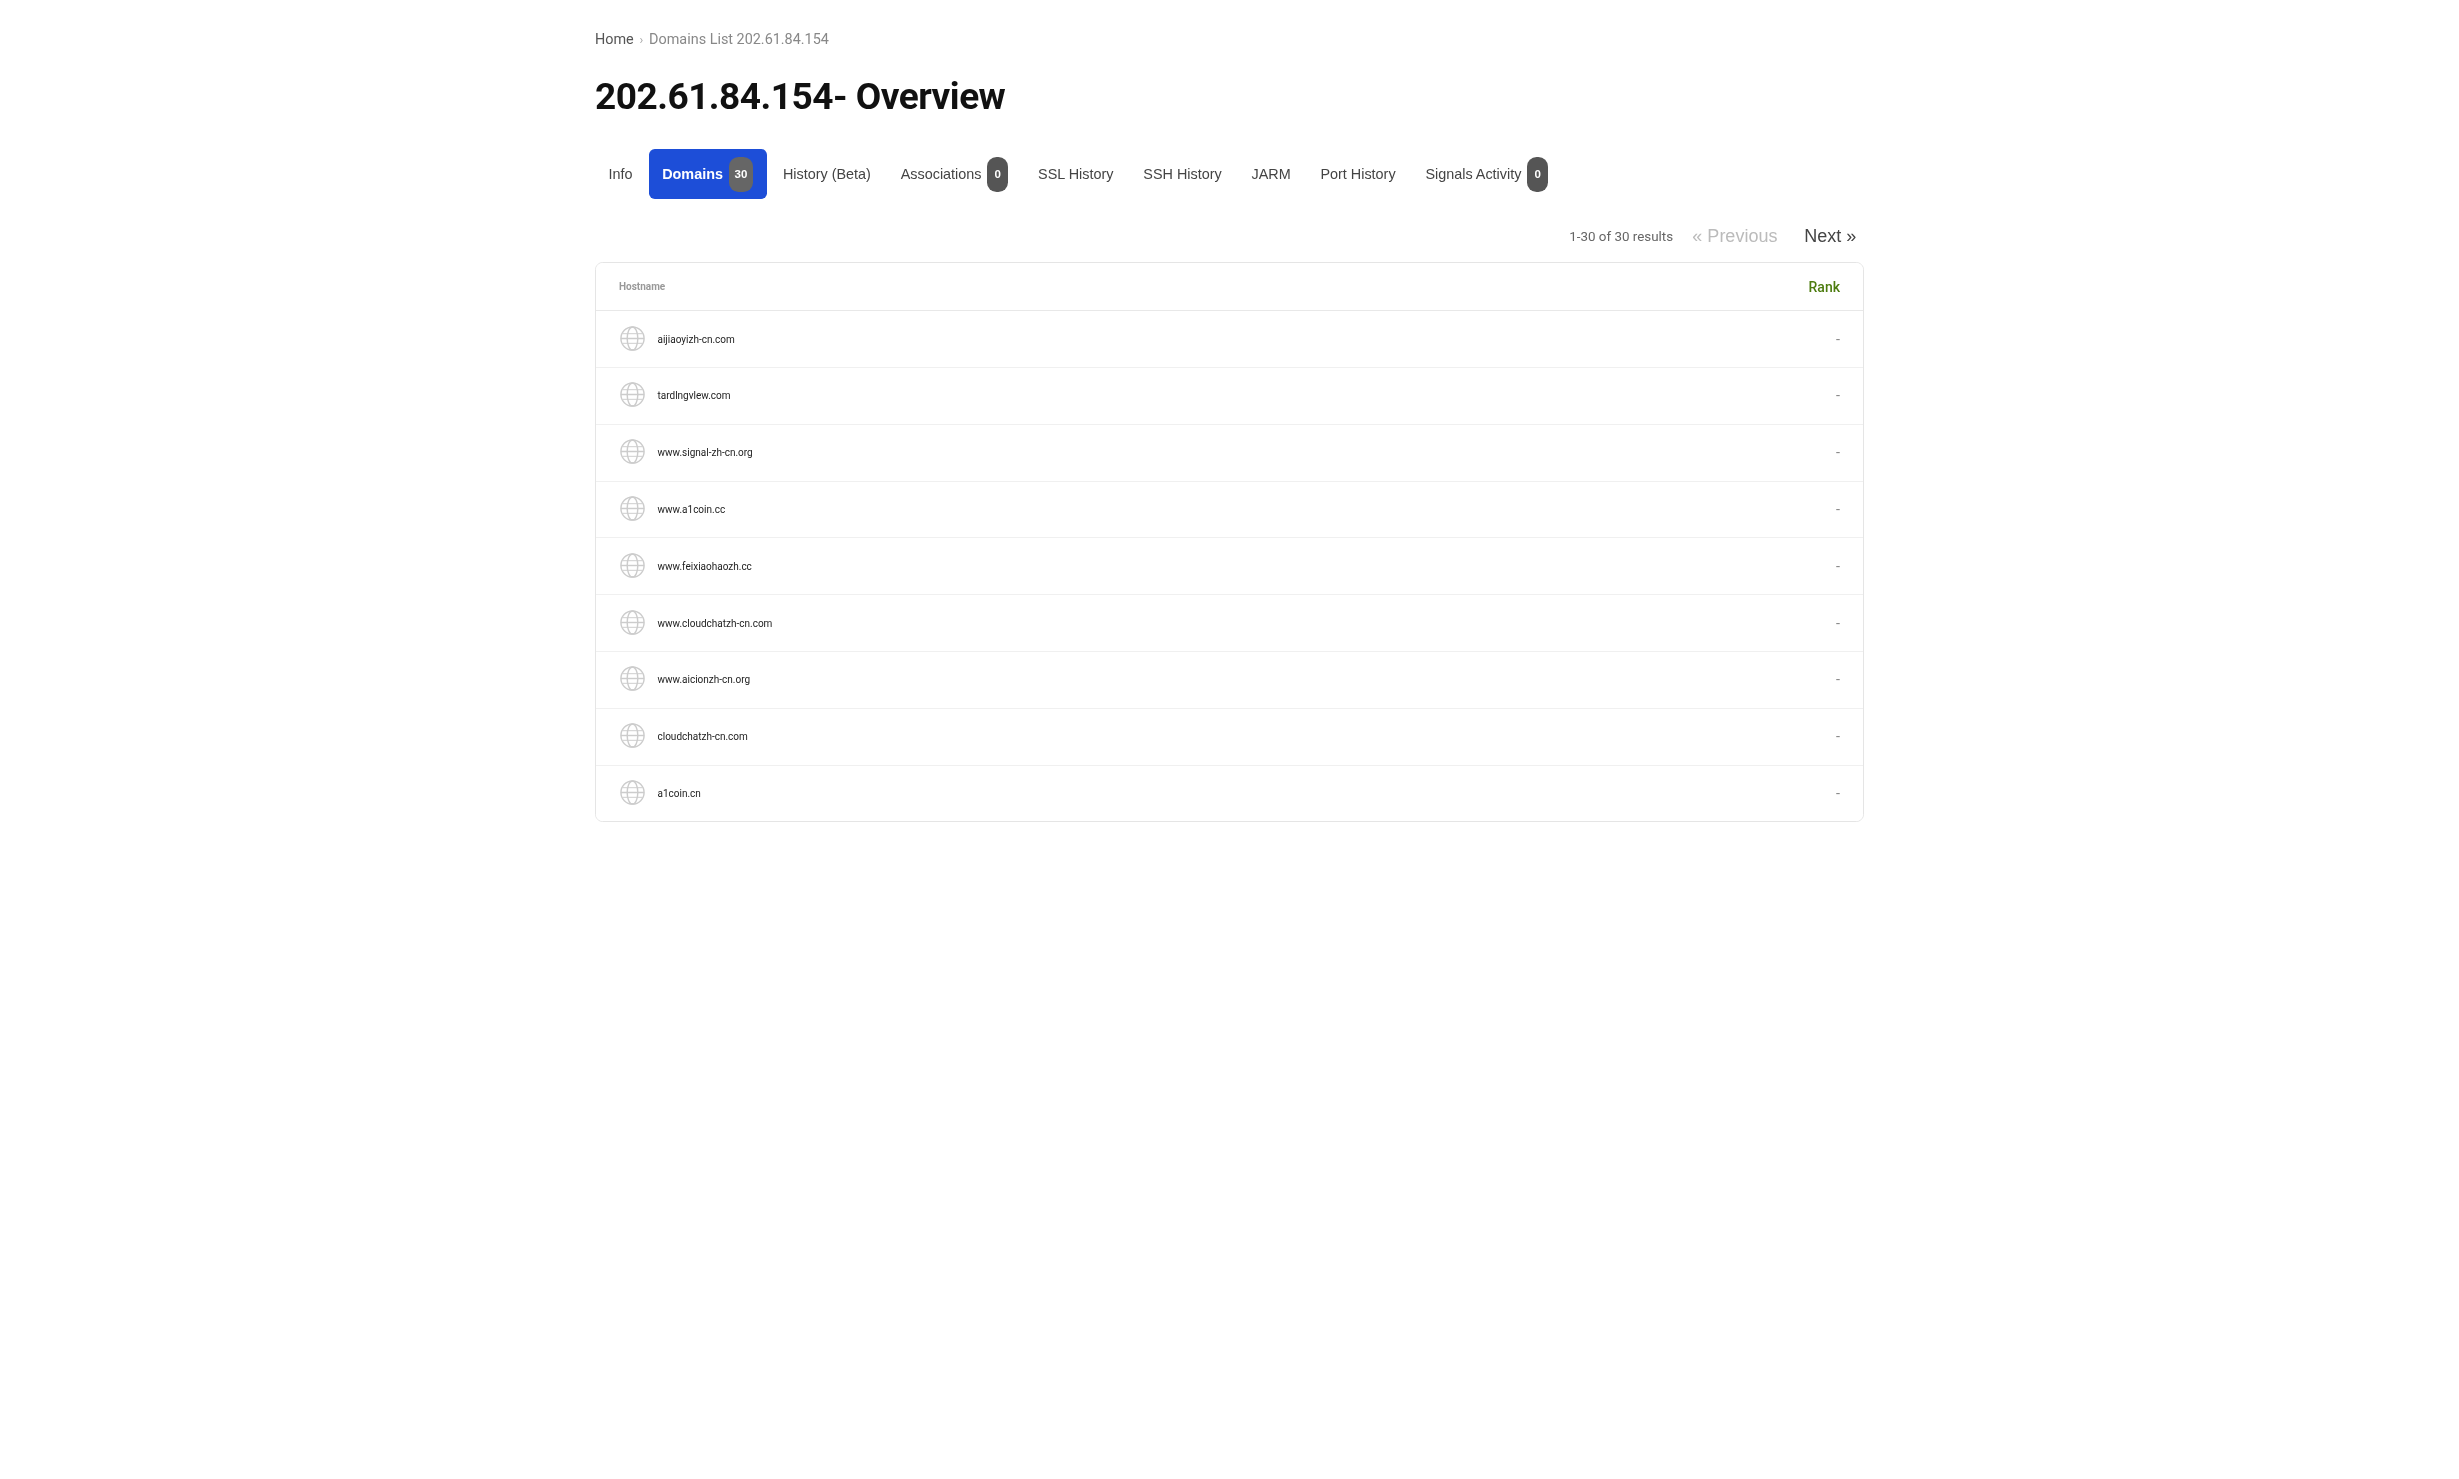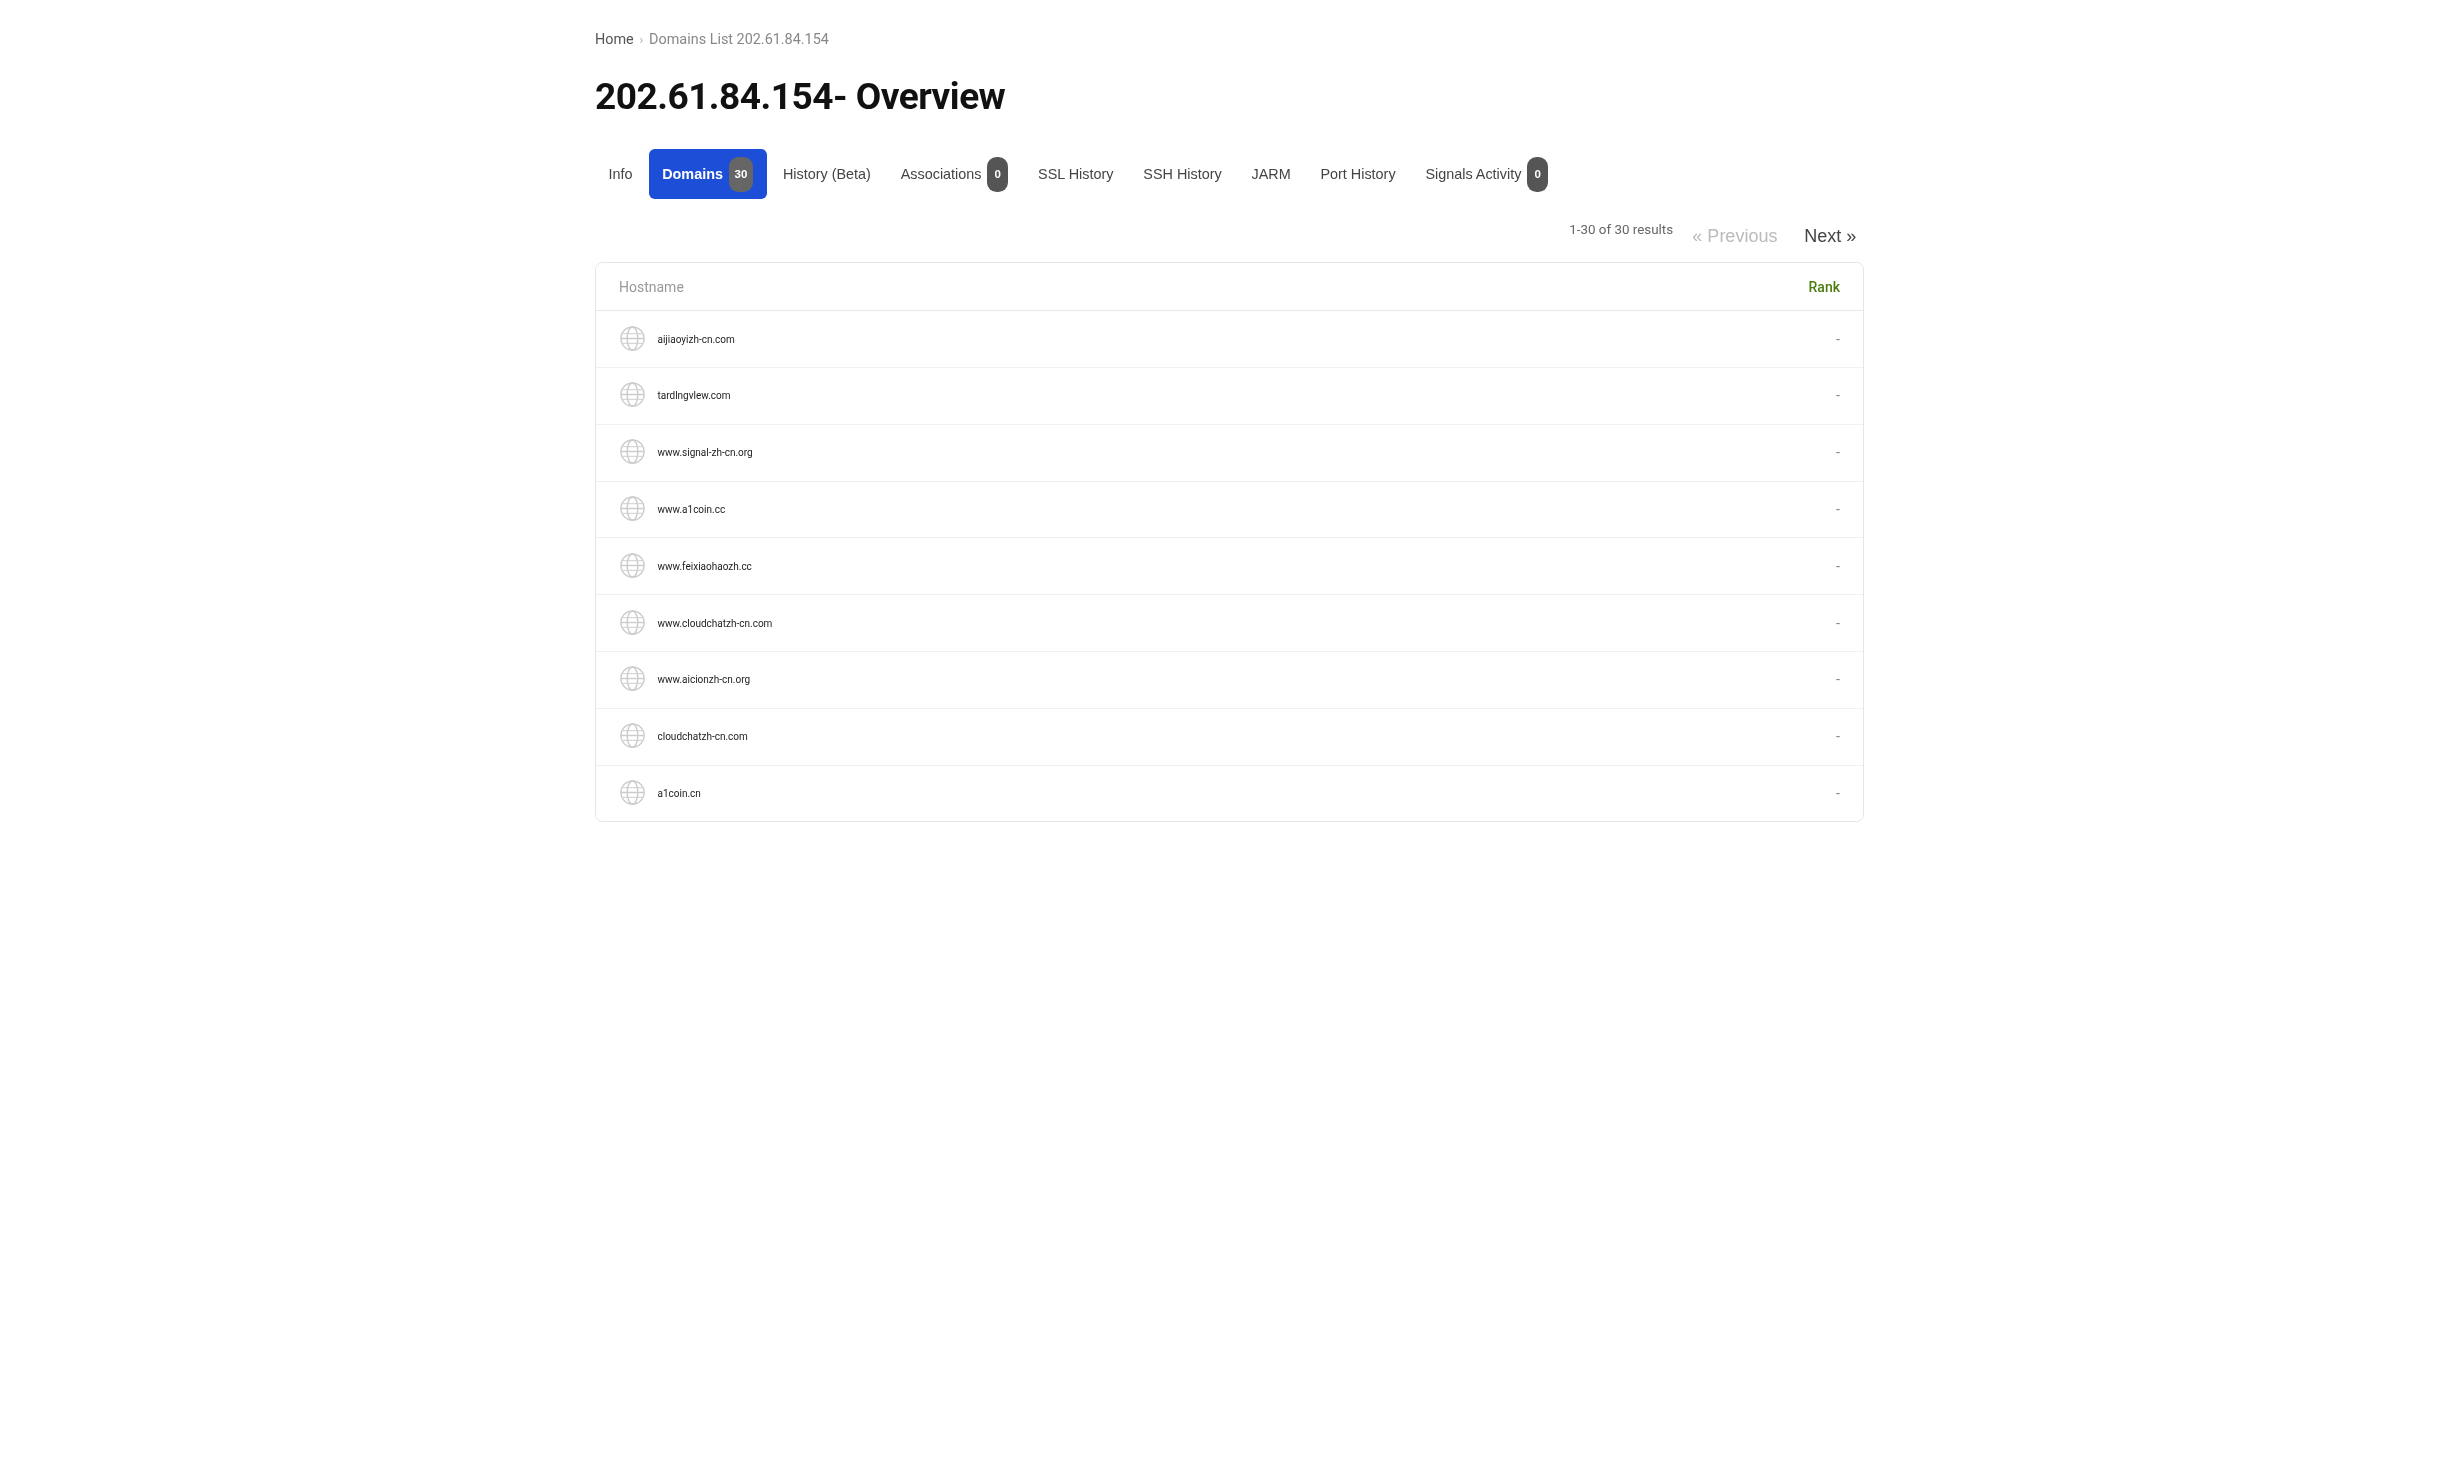--- a/index.html
+++ b/index.html
@@ -82,20 +82,21 @@
       height: 35px;
       padding: 0 5.8px;
     }
     .tab.active .tab-badge {
       background: #666;
     }
     
     .pagination-row {
       display: flex;
       justify-content: flex-end;
+      align-items: center;
       gap: 11.5px;
       margin-bottom: 11.5px;
       font-size: 13.4px;
       color: #555;
     }
     .pagination-info { color: #666; }
     .pagination-btn {
       color: #444;
       background: none;
       border: none;
@@ -113,23 +114,23 @@
     }
     .table-header {
       display: flex;
       align-items: center;
       padding: 15.4px 23px;
       background: #fff;
       border-bottom: 1px solid #e8e8e8;
     }
     .col-hostname {
       flex: 1;
-      font-size: 14px;
+      font-size: 10px;
       color: #999;
-      font-weight: 400;
+      font-weight: 700;
       text-transform: none;
     }
     .col-rank {
       width: 115px;
       text-align: right;
       font-size: 14px;
       color: #4d7c0f;
       font-weight: 500;
     }
     .table-row {

